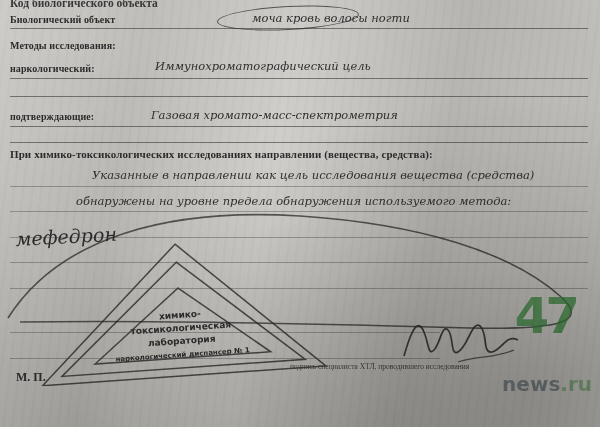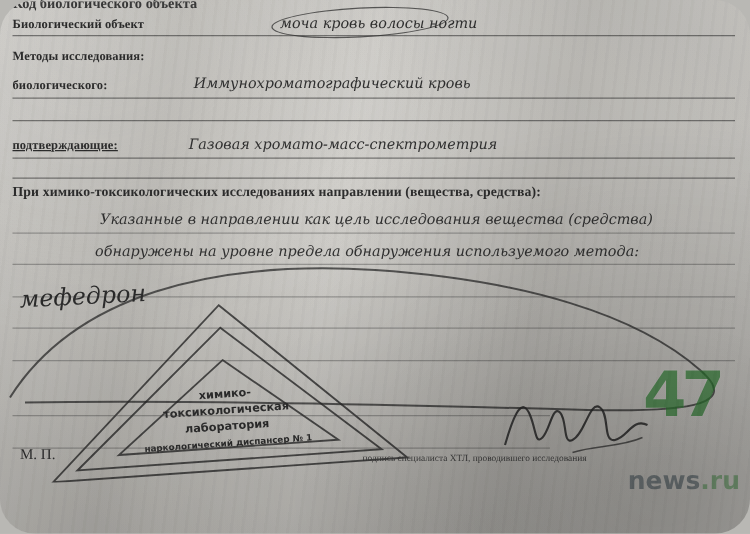--- a/index.html
+++ b/index.html
@@ -10,21 +10,20 @@
   #page {
     position: relative;
     width: 600px;
     height: 427px;
     overflow: hidden;
     background:
       linear-gradient(100deg, rgba(255,255,255,0.16) 0%, rgba(0,0,0,0.05) 22%, rgba(255,255,255,0.12) 45%, rgba(0,0,0,0.07) 70%, rgba(255,255,255,0.10) 100%),
       linear-gradient(180deg, #d6d4cf 0%, #cfcdc8 30%, #c6c4bf 62%, #b5b3ae 100%);
     font-family: "Liberation Serif", serif;
     color: #2b2b2b;
-    border-radius: 28px;
   }
   
   #grain {
     position: absolute;
     inset: 0;
     pointer-events: none;
     background:
       radial-gradient(ellipse at 12% 8%, rgba(255,255,255,0.35), rgba(255,255,255,0) 42%),
       radial-gradient(ellipse at 88% 92%, rgba(0,0,0,0.22), rgba(0,0,0,0) 55%),
       radial-gradient(ellipse at 50% 50%, rgba(255,255,255,0.10), rgba(0,0,0,0.10) 85%);
@@ -113,58 +112,58 @@
     font-size: 20px;
     color: #37474f;
     opacity: 0.55;
     letter-spacing: 0px;
   }
   #wm-news .dom { color: #2e7d32; opacity: 0.85; }
 
   .mp {
     position: absolute;
     left: 16px;
-    top: 356px;
+    top: 370px;
     font-size: 12px;
-    font-weight: normal;
+    font-weight: bold;
   }
   .tiny {
     position: absolute;
     font-size: 7.5px;
     color: #3b3b3b;
     white-space: nowrap;
   }
 </style>
 </head>
 <body>
 
 <div id="page">
 
   <div id="top-cut">Код биологического объекта</div>
 
   <div class="ln bold" style="left:10px; top:14px;">Биологический объект</div>
   <div class="rule" style="left:10px; top:28px; width:578px;"></div>
-  <div class="hand" style="position:absolute; left:224px; top:11px;">моча кровь волосы ногти</div>
+  <div class="hand" style="position:absolute; left:252px; top:11px;">моча кровь волосы ногти</div>
   <div class="ellipse" style="left:217px; top:6px; width:140px; height:22px;"></div>
 
   <div class="ln bold" style="left:10px; top:40px;">Методы исследования:</div>
 
-  <div class="ln bold" style="left:10px; top:63px;">биологического:</div>
-  <div class="hand" style="position:absolute; left:155px; top:59px;">Иммунохроматографический кровь</div>
+  <div class="ln bold" style="left:10px; top:63px;">наркологический:</div>
+  <div class="hand" style="position:absolute; left:155px; top:59px;">Иммунохроматографический цель</div>
   <div class="rule" style="left:10px; top:78px; width:578px;"></div>
   <div class="rule" style="left:10px; top:96px; width:578px;"></div>
 
-  <div class="ln bold" style="left:10px; top:111px;text-decoration:underline;">подтверждающие:</div>
+  <div class="ln bold" style="left:10px; top:111px;">подтверждающие:</div>
   <div class="hand" style="position:absolute; left:151px; top:108px;">Газовая хромато-масс-спектрометрия</div>
   <div class="rule" style="left:10px; top:126px; width:578px;"></div>
   <div class="rule" style="left:10px; top:142px; width:578px;"></div>
 
   <div class="ln bold" style="left:10px; top:148px; font-size:11px;">При химико-токсикологических исследованиях направлении (вещества, средства):</div>
 
-  <div class="hand" style="position:absolute; left:80px; top:168px;">Указанные в направлении как цель исследования вещества (средства)</div>
+  <div class="hand" style="position:absolute; left:92px; top:168px;">Указанные в направлении как цель исследования вещества (средства)</div>
   <div class="rule soft" style="left:10px; top:186px; width:578px;"></div>
   <div class="hand" style="position:absolute; left:76px; top:194px;">обнаружены на уровне предела обнаружения используемого метода:</div>
   <div class="rule soft" style="left:10px; top:211px; width:578px;"></div>
   <div class="rule soft" style="left:10px; top:237px; width:578px;"></div>
   <div class="rule soft" style="left:10px; top:262px; width:578px;"></div>
   <div class="rule soft" style="left:10px; top:288px; width:578px;"></div>
 
   <svg id="swoop" width="600" height="140" viewBox="0 0 600 140">
     <path d="M8,118 C60,36 170,8 300,16 C420,24 510,52 560,96 C590,122 560,130 470,128 C330,124 150,120 20,122" fill="none" stroke="rgba(40,40,40,0.75)" stroke-width="1.6"></path>
   </svg>

